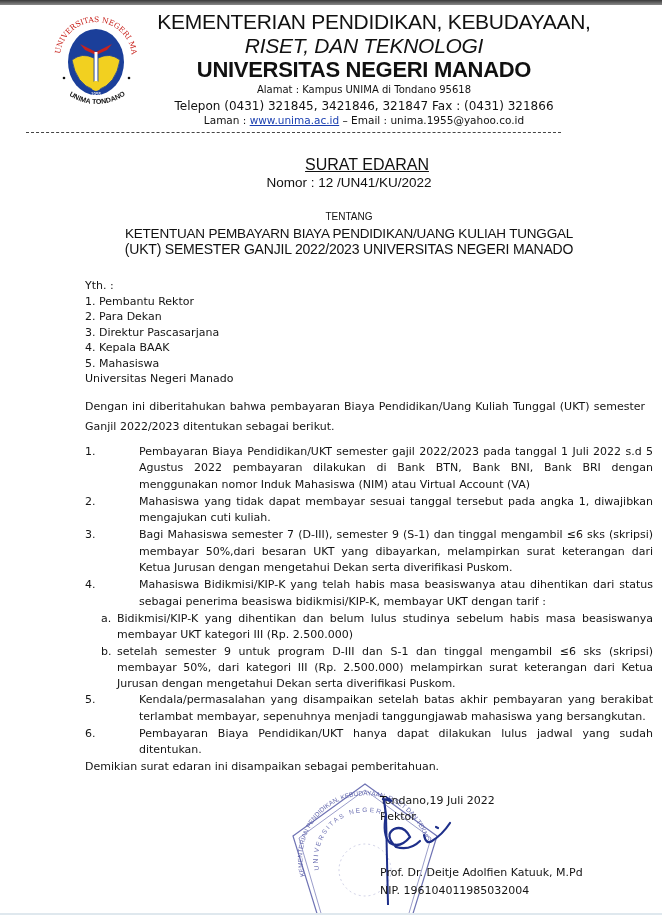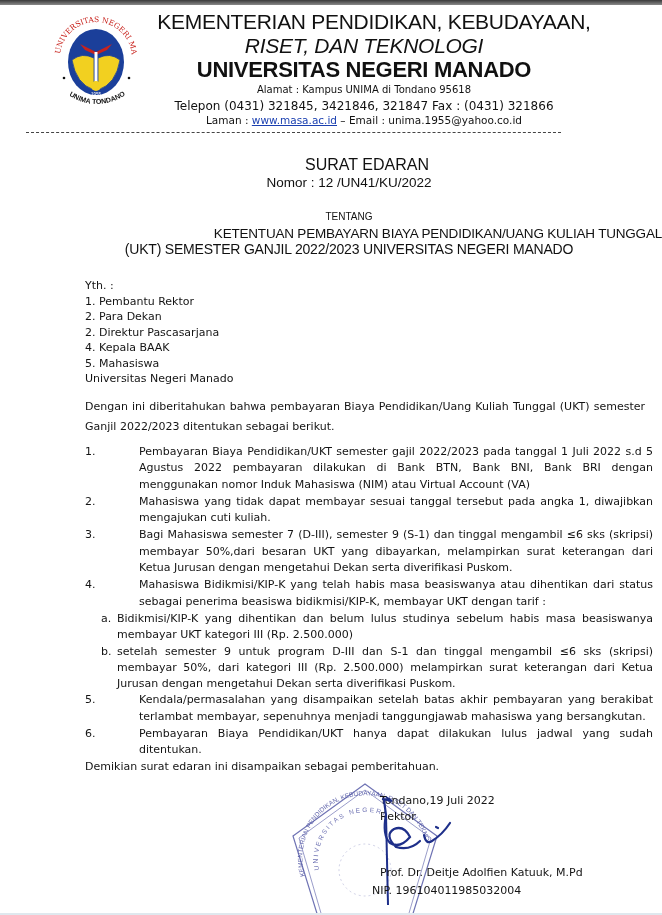--- a/index.html
+++ b/index.html
@@ -12,44 +12,44 @@
   .h1 { top:10px; left:144px; width:460px; font-size:21px; letter-spacing:-0.3px; }
   .h2 { top:34px; left:134px; width:460px; font-size:21px; letter-spacing:-0.3px;font-style:italic; }
   .h3 { top:57px; left:134px; width:460px; font-size:22px; font-weight:bold; letter-spacing:-0.3px; }
   .h4 { top:84px; left:134px; width:460px; font-family:"DejaVu Sans", sans-serif; font-size:10px; }
   .h5 { top:99px; left:134px; width:460px; font-family:"DejaVu Sans", sans-serif; font-size:12px; }
   .h6 { top:114px; left:134px; width:460px; font-family:"DejaVu Sans", sans-serif; font-size:10.5px; }
   .link { color:#1a3fb0; text-decoration:underline; cursor:pointer; }
   .dashrule { position:absolute; left:26px; top:132px; width:535px; border-top:1.5px dashed #444; }
 
   .surat { position:absolute; left:0; width:662px; text-align:center; font-size:16px; top:156px; }
-  .surat span { left: 36px; position:relative; }
+  .surat span { text-decoration:underline; left: 36px; position:relative; }
   .nomor { position:absolute; left:0; width:662px; text-align:center; font-size:13.5px; top:175px; padding-left:36px; box-sizing:border-box; }
   .tentang { position:absolute; left:0; width:662px; text-align:center; font-size:10px; top:211px; padding-left:36px; box-sizing:border-box; }
-  .ketentuan1 { position:absolute; left:0; width:662px; text-align:right; font-size:13.5px; top:226px; padding-left:36px; box-sizing:border-box; letter-spacing:-0.2px; }
+  .ketentuan1 { position:absolute; left:0; width:662px; text-align:center; font-size:13.5px; top:226px; padding-left:36px; box-sizing:border-box; letter-spacing:-0.2px; }
   .ketentuan2 { position:absolute; left:0; width:662px; text-align:center; font-size:14px; top:241px; padding-left:36px; box-sizing:border-box; letter-spacing:-0.2px; }
 
   .body { font-family:"DejaVu Sans", sans-serif; font-size:11px; color:#141414; }
   .yth { position:absolute; left:85px; top:278px; line-height:15.5px; }
   .p { position:absolute; left:85px; width:560px; text-align:justify; line-height:20px; }
   .intro { top:397px; }
   .list { position:absolute; left:85px; top:444px; width:568px; line-height:16.3px; }
   .li { display:flex; margin-bottom:1px; }
   .li .num { width:16px; flex:none; }
   .li .txt { flex:1; text-align:justify;margin-left:38px; }
   .sub { display:flex; margin-left:16px; }
   .sub .num { width:16px; flex:none; }
   .sub .txt { flex:1; text-align:justify; }
   .closing { position:absolute; left:85px; top:760px; }
 
   .stamp { position:absolute; left:285px; top:780px; width:160px; height:135px; }
   .sig-place { position:absolute; left:380px; top:794px; }
   .sig-title { position:absolute; left:380px; top:810px; }
   .sig-name { position:absolute; left:380px; top:866px; }
-  .sig-nip { position:absolute; left:372px; top:884px; }
+  .sig-nip { position:absolute; left:380px; top:884px; }
   .signature { position:absolute; left:380px; top:795px; width:120px; height:115px; }
 </style>
 </head>
 <body>
 
 <div class="topbar"></div>
 
 <svg class="logo" viewBox="0 0 92 104">
   <path id="arcTop" d="M10,50 A36,36 0 0 1 82,50" fill="none"></path>
   <text font-size="7.5" fill="#c8231d" font-family="DejaVu Serif, serif">
@@ -69,35 +69,35 @@
   <circle cx="14" cy="70" r="1.3" fill="#111"></circle>
   <circle cx="79" cy="70" r="1.3" fill="#111"></circle>
 </svg>
 
 <div class="head-line h1">KEMENTERIAN PENDIDIKAN, KEBUDAYAAN,</div>
 <div class="head-line h2">RISET, DAN TEKNOLOGI</div>
 <div class="head-line h3">UNIVERSITAS NEGERI MANADO</div>
 <div class="head-line h4">Alamat : Kampus UNIMA di Tondano 95618</div>
 <div class="head-line h5">Telepon (0431) 321845, 3421846, 321847 Fax : (0431) 321866</div>
 <div class="head-line h6">
-  <span>Laman : </span><span class="link">www.masa.ac.id</span><span> – Email : unima.1955@yahoo.co.id</span>
+  <span>Laman : </span><span class="link">www.unima.ac.id</span><span> – Email : unima.1955@yahoo.co.id</span>
 </div>
 <div class="dashrule"></div>
 
 <div class="surat"><span>SURAT EDARAN</span></div>
 <div class="nomor">Nomor : 12 /UN41/KU/2022</div>
 <div class="tentang">TENTANG</div>
 <div class="ketentuan1">KETENTUAN PEMBAYARN BIAYA PENDIDIKAN/UANG KULIAH TUNGGAL</div>
 <div class="ketentuan2">(UKT) SEMESTER GANJIL 2022/2023 UNIVERSITAS NEGERI MANADO</div>
 
 <div class="yth body">
   <div>Yth. :</div>
   <div>1. Pembantu Rektor</div>
   <div>2. Para Dekan</div>
-  <div>2. Direktur Pascasarjana</div>
+  <div>3. Direktur Pascasarjana</div>
   <div>4. Kepala BAAK</div>
   <div>5. Mahasiswa</div>
   <div>Universitas Negeri Manado</div>
 </div>
 
 <div class="p intro body">Dengan ini diberitahukan bahwa pembayaran Biaya Pendidikan/Uang Kuliah Tunggal (UKT) semester Ganjil 2022/2023 ditentukan sebagai berikut.</div>
 
 <div class="list body">
   <div class="li">
     <span class="num">1.</span>

